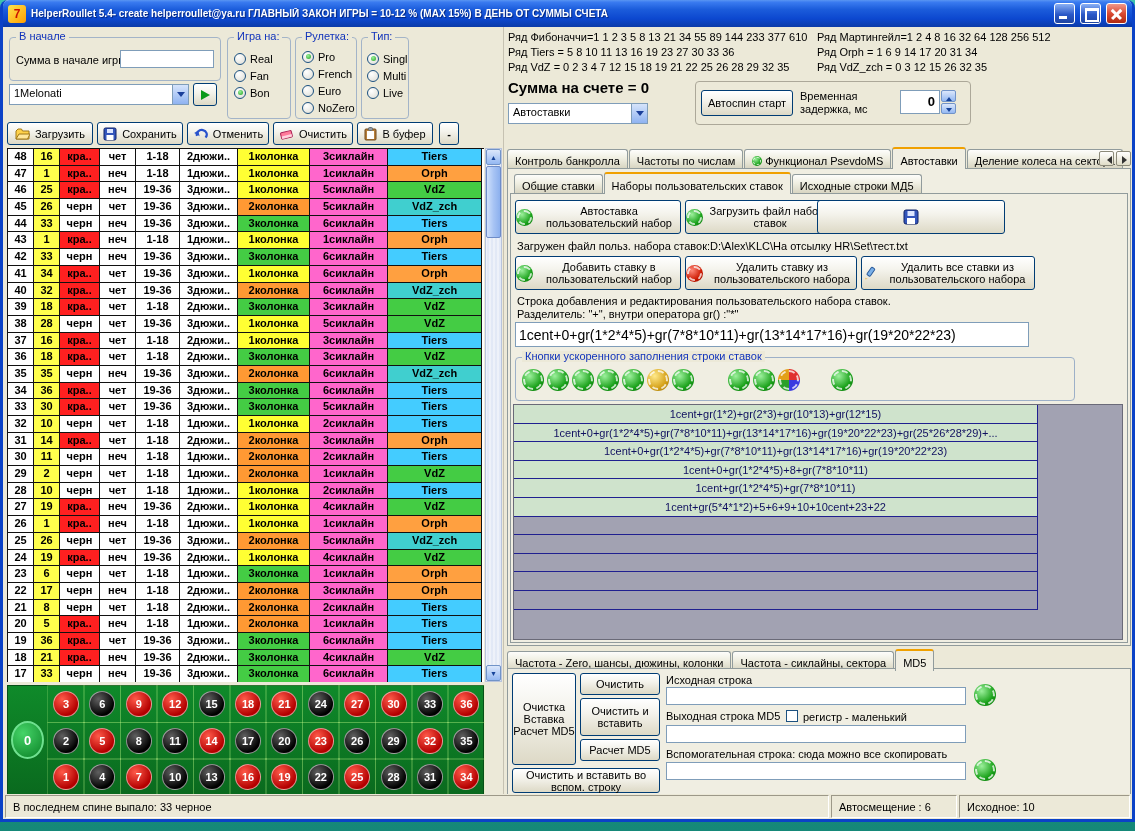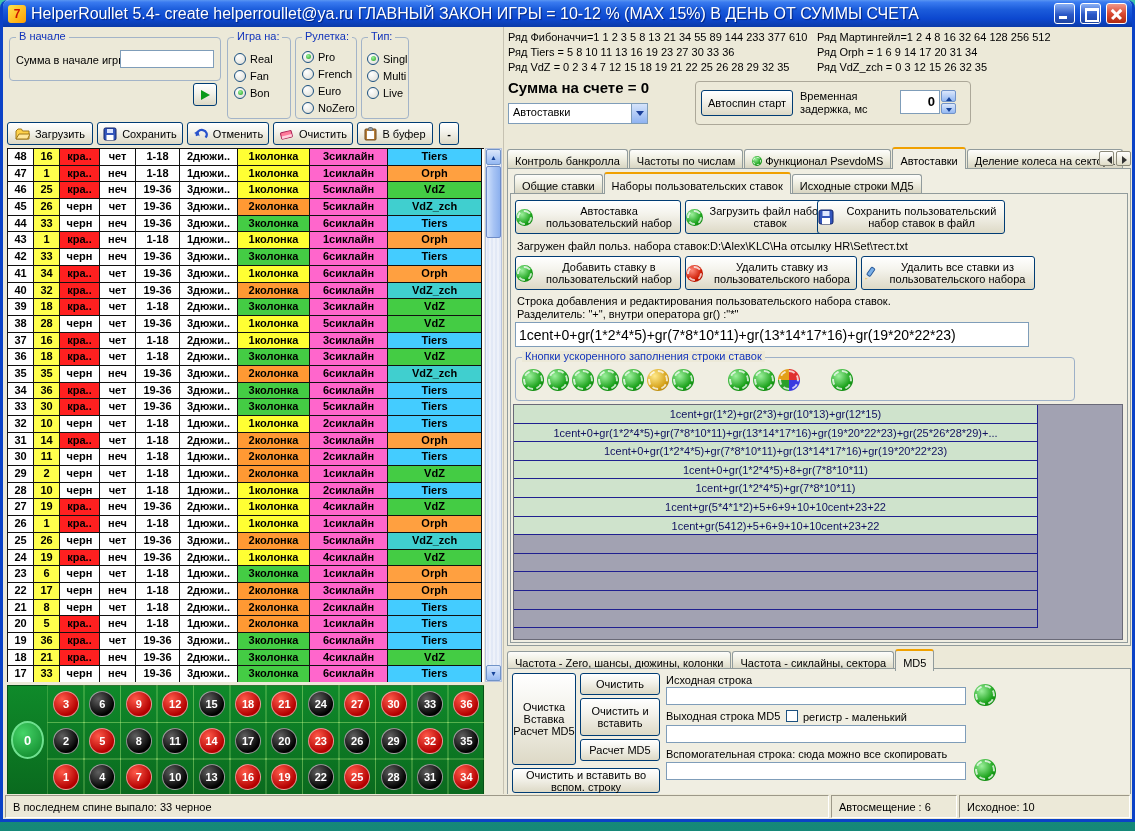--- a/index.html
+++ b/index.html
@@ -14,21 +14,21 @@
     border-left:3px solid #0b42c7; border-right:3px solid #0b42c7; border-bottom:3px solid #0b42c7;
     border-radius:8px 8px 0 0; background:#ece9d8;
   }
   
   .titlebar {
     height:27px; border-radius:6px 6px 0 0; display:flex; align-items:center; padding:0 5px; gap:5px;
     background:linear-gradient(180deg,#5a96f2 0%,#3a7bf0 8%,#1b5cdb 35%,#0c47cf 70%,#0a3aa8 100%);
   }
   .app-icon { width:18px; height:18px; border-radius:3px; background:linear-gradient(135deg,#ffe44d,#ff9d00);
     color:#cc1100; font-weight:bold; font-size:12px; display:flex; align-items:center; justify-content:center; }
-  .title-text { flex:1; color:#fff; font-weight:normal; font-size:16px; white-space:nowrap; overflow:hidden; text-shadow:1px 1px 1px #00227a; }
+  .title-text { flex:1; color:#fff; font-weight:bold; font-size:10px; white-space:nowrap; overflow:hidden; text-shadow:1px 1px 1px #00227a; }
   .tb-btn { width:21px; height:21px; border-radius:3px; border:1px solid #fff; position:relative; flex:0 0 auto; }
   .tb-btn.minb,.tb-btn.maxb { background:linear-gradient(180deg,#8ab0f4,#2a58c8 55%,#1e44a0); }
   .tb-btn.closeb { background:linear-gradient(180deg,#f0988a,#da4a33 50%,#b02a10); }
   .tb-btn.minb::after { content:""; position:absolute; left:4px; bottom:4px; width:8px; height:3px; background:#fff; }
   .tb-btn.maxb::after { content:""; position:absolute; left:4px; top:4px; width:10px; height:9px; border:2px solid #fff; border-top-width:3px; }
   .tb-btn.closeb::before,.tb-btn.closeb::after { content:""; position:absolute; left:3px; top:8.5px; width:13px; height:2.5px; background:#fff; }
   .tb-btn.closeb::before { transform:rotate(45deg);} .tb-btn.closeb::after { transform:rotate(-45deg);}
   .client { position:absolute; left:0; top:27px; right:0; bottom:0; background:#ece9d8; }
   
   .groupbox { position:absolute; border:1px solid #a3b4c8; border-radius:4px; }
@@ -131,20 +131,24 @@
     <div class="vdiv"></div>
 
     <div class="left">
 
       <div class="groupbox" style="left:4px; top:8px; width:212px; height:44px;">
         <div class="gb-title">В начале</div>
         <div class="lbl" style="left:6px; top:16px;">Сумма в начале игры</div>
         <input class="xpinput" style="position: absolute; left: 110px; top: 12px; width: 94px; height: 18px;" value="">
       </div>
 
+      <div class="combo" style="left:4px; top:55px; width:180px; height:21px;">
+        <div class="cval">1Melonati</div>
+        <div class="cbtn"></div>
+      </div>
       <div class="xpbtn play-btn">
           <span class="play-tri"></span>
         </div>
 
       <div class="groupbox" style="left:222px; top:8px; width:64px; height:82px;">
         <div class="gb-title">Игра на:</div>
         <div class="radio-list" style="position:absolute; left:6px; top:12px;">
             <div class="radio-row">
               <span class="radio"></span>
               <span>Real</span>
@@ -804,21 +808,20 @@
             <span style="white-space:normal;">Загрузить файл набора ставок</span>
           </div>
           <div class="xpbtn" style="position:absolute; left:306px; top:6px; width:188px; height:34px;">
             <span class="icon-svg">
                 <svg width="16" height="16">
                   <rect x="1" y="1" width="14" height="14" rx="2" fill="#3355bb" stroke="#112266"></rect>
                   <rect x="4.5" y="2" width="7" height="5" fill="#dde6ff"></rect>
                   <rect x="4" y="9" width="8" height="6" fill="#ffffff"></rect>
                 </svg>
               </span>
-            <span style="white-space:normal;">Сохранить пользовательский набор ставок в файл</span>
           </div>
 
           <div class="lbl" style="left:6px; top:46px;">Загружен файл польз. набора ставок:D:\Alex\KLC\На отсылку HR\Set\тест.txt</div>
 
           <div class="xpbtn" style="position:absolute; left:4px; top:62px; width:166px; height:34px;">
             <span class="chip ico"></span>
             <span style="white-space:normal;">Добавить ставку в пользовательский набор</span>
           </div>
           <div class="xpbtn" style="position:absolute; left:174px; top:62px; width:172px; height:34px;">
             <span class="chip ico red"></span>
@@ -857,21 +860,20 @@
           </div>
 
           <div class="betgrid">
             <div class="betcol">
                 <div class="betrow">1cent+gr(1*2)+gr(2*3)+gr(10*13)+gr(12*15)</div>
                 <div class="betrow">1cent+0+gr(1*2*4*5)+gr(7*8*10*11)+gr(13*14*17*16)+gr(19*20*22*23)+gr(25*26*28*29)+...</div>
                 <div class="betrow">1cent+0+gr(1*2*4*5)+gr(7*8*10*11)+gr(13*14*17*16)+gr(19*20*22*23)</div>
                 <div class="betrow">1cent+0+gr(1*2*4*5)+8+gr(7*8*10*11)</div>
                 <div class="betrow">1cent+gr(1*2*4*5)+gr(7*8*10*11)</div>
                 <div class="betrow">1cent+gr(5*4*1*2)+5+6+9+10+10cent+23+22</div>
-                <div class="betrow">1cent+gr(5412)+5+6+9+10+10cent+23+22</div>
                 <div class="betrow empty"></div>
                 <div class="betrow empty"></div>
                 <div class="betrow empty"></div>
                 <div class="betrow empty"></div>
                 <div class="betrow empty"></div>
               </div>
           </div>
         </div>
       </div>
 

